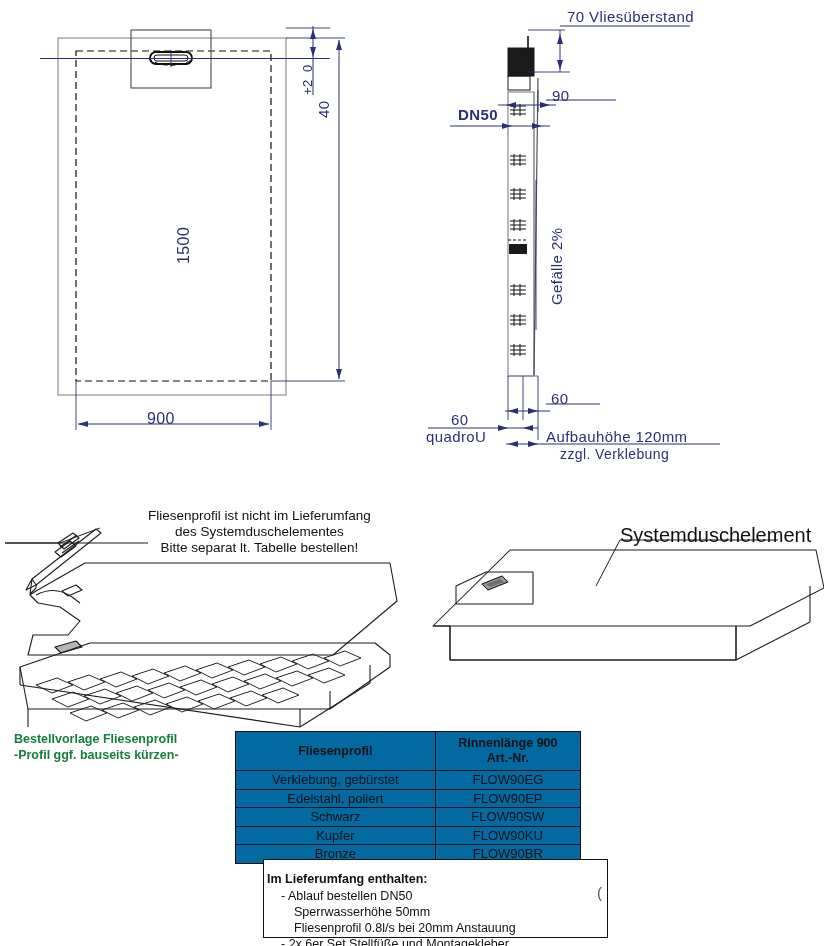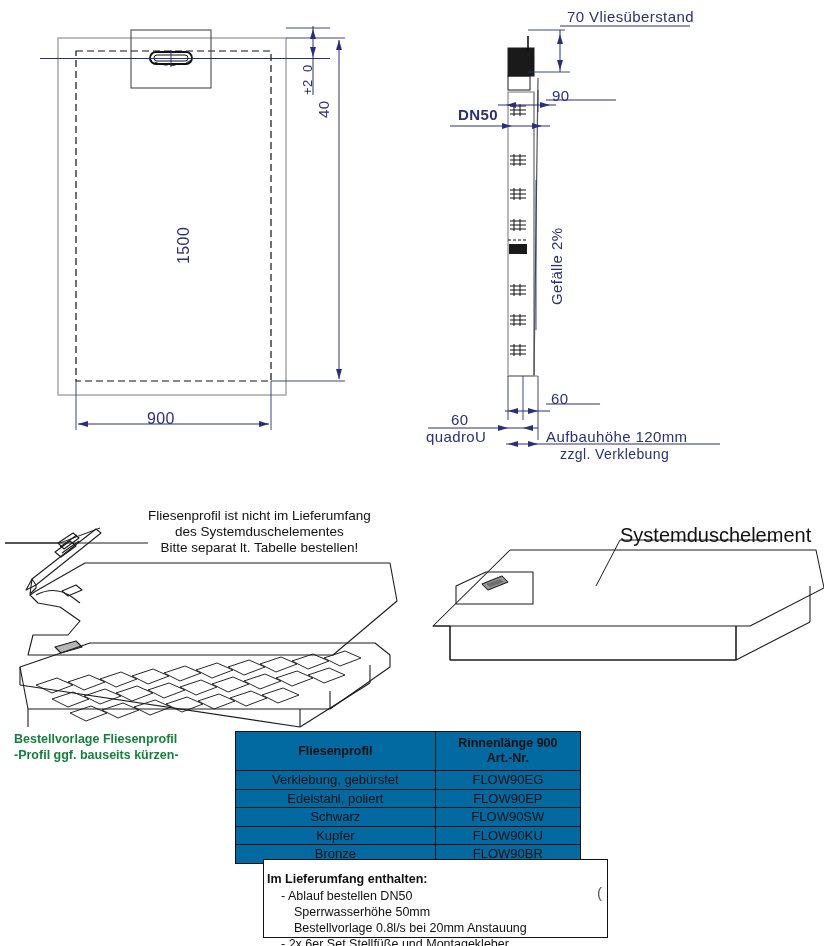--- a/index.html
+++ b/index.html
@@ -362,19 +362,19 @@
           <td>FLOW90BR</td>
         </tr>
       </tbody>
     </table>
   </div>
 
   <div class="specbox">
     <div class="spec-title">Im Lieferumfang enthalten:</div>
     <div class="spec-line ind1">- Ablauf bestellen DN50</div>
     <div class="spec-line ind2">Sperrwasserhöhe 50mm</div>
-    <div class="spec-line ind2">Bestellvorlage 0.8l/s bei 20mm Anstauung</div>
+    <div class="spec-line ind2">Fliesenprofil 0.8l/s bei 20mm Anstauung</div>
     <div class="spec-line ind1">- 2x 6er Set Stellfüße und Montagekleber</div>
   </div>
 
   <div class="anntext" style="left:597px;top:884px;font-size:15px;color:#555;">(</div>
 
 </div>
 
 </body></html>

